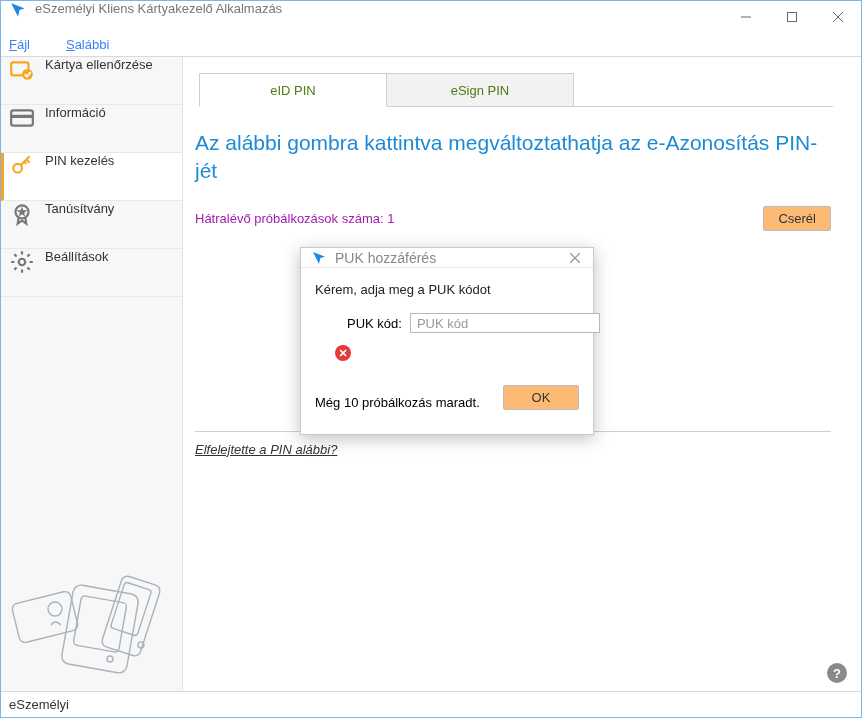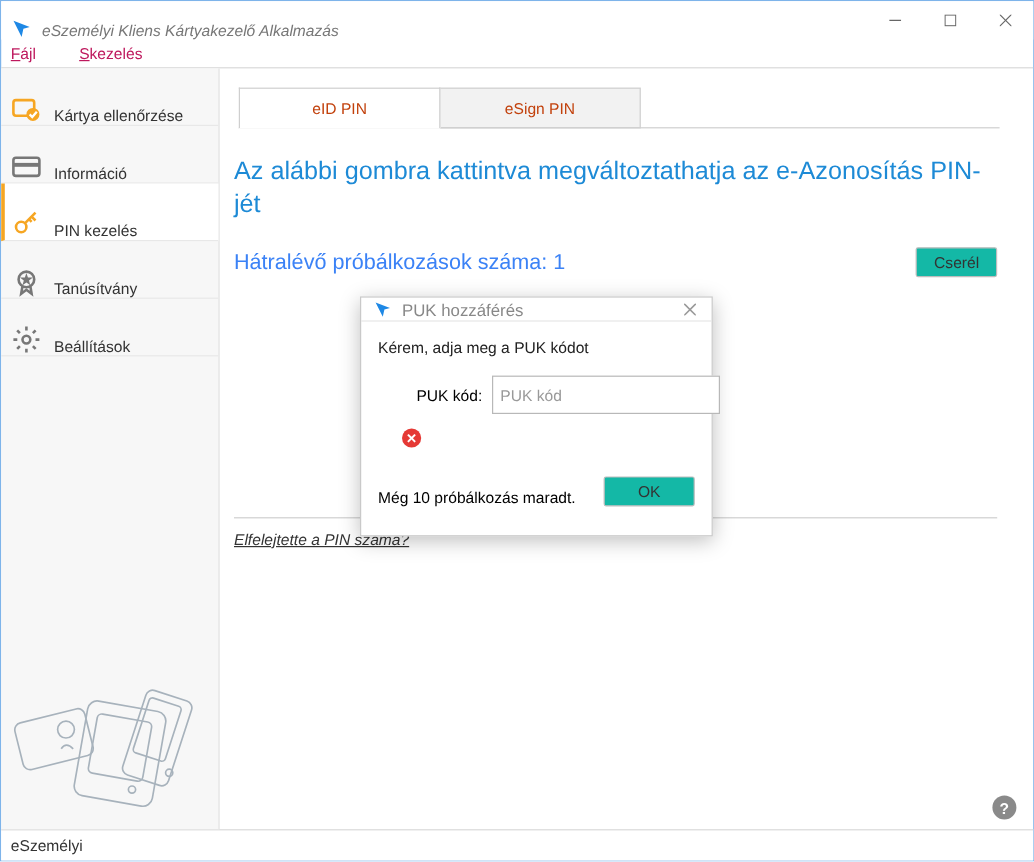--- a/index.html
+++ b/index.html
@@ -19,27 +19,26 @@
       height: 718px;
       display: flex;
       flex-direction: column;
       border: 1px solid #7eb4ea;
       background: #fff;
       position: relative;
     }
     .titlebar {
       height: 32px;
       display: flex;
-      align-items: flex-end;
+      align-items: flex-start;
       padding: 0 0 0 8px;
       background: #fff;
       color: #666;
       font-size: 13px;
       border-bottom: 0;
-      font-style: italic;
     }
     .titlebar .app-icon {
       width: 18px;
       height: 18px;
       margin-right: 8px;
       color: #1e88e5;
     }
     .titlebar .title { flex: 0 0 auto; color: #777; }
     .titlebar .spacer { flex: 1; }
     .titlebar .win-btn {
@@ -51,21 +50,21 @@
       color: #666;
       cursor: pointer;
     }
     .titlebar .win-btn svg { width: 10px; height: 10px; }
     .menubar {
       height: 24px;
       display: flex;
       align-items: center;
       padding: 0 8px;
       font-size: 13px;
-      color: #be185d;
+      color: #3b82f6;
       border-bottom: 1px solid #d9d9d9;
     }
     .menubar span {
       margin-right: 18px;
       cursor: pointer;
     }
     .menubar span u { text-decoration: underline; }
     .body {
       flex: 1;
       display: flex;
@@ -75,21 +74,21 @@
       width: 182px;
       background: #f7f7f7;
       border-right: 1px solid #e3e3e3;
       display: flex;
       flex-direction: column;
       position: relative;
     }
     .side-item {
       height: 48px;
       display: flex;
-      align-items: flex-end;
+      align-items: flex-start;
       padding: 0 10px 0 8px;
       font-size: 13px;
       color: #333;
       cursor: pointer;
       border-bottom: 1px solid #e8e8e8;
       gap: 10px;
     }
     .side-item.active {
       background: #fff;
       border-left: 3px solid #f6a623;
@@ -106,29 +105,29 @@
       display: flex;
       flex-direction: column;
       position: relative;
       padding: 16px 28px 10px 10px;
     }
     .tabs {
       display: flex;
       margin-left: 6px;
     }
     .tab {
-      width: 168px;
+      width: 188px;
       height: 34px;
       border: 1px solid #cfcfcf;
       display: flex;
       align-items: center;
       justify-content: center;
       font-size: 13px;
       background: #f2f2f2;
-      color: #c2410c;
+      color: #4d7c0f;
       cursor: pointer;
       margin-right: -1px;
     }
     .tab.active {
       background: #fff;
       border-bottom: 1px solid #fff;
       position: relative;
       z-index: 2;
     }
     .tab-underline {
@@ -145,26 +144,26 @@
       line-height: 1.35;
       margin: 22px 0 14px 2px;
     }
     .row-attempts {
       display: flex;
       align-items: center;
       justify-content: space-between;
       margin: 6px 2px 0 2px;
     }
     .row-attempts .lbl {
-      font-size: 18px;
-      color: #3b82f6;
+      font-size: 13px;
+      color: #a21caf;
     }
     .btn {
       border: 1px solid #bdbdbd;
-      background: #14b8a6;
+      background: #fdba74;
       font-size: 13px;
       padding: 4px 14px;
       border-radius: 2px;
       cursor: pointer;
       color: #333;
     }
     .divider {
       height: 1px;
       background: #cfcfcf;
       margin: 200px 2px 0 2px;
@@ -226,21 +225,21 @@
       width: 16px; height: 16px;
       display:flex; align-items:center; justify-content:center;
       cursor:pointer; color:#999;
     }
     .dialog-body { padding: 14px 14px 24px 14px; }
     .dialog-body .msg { font-size: 13px; color:#222; margin-bottom: 16px; }
     .field-row { display:flex; align-items:center; gap:8px; margin-bottom: 12px; }
     .field-row label { font-size: 13px; white-space: nowrap; margin-left: 32px; }
     .field-row input {
       flex: 1;
-      height: 32px;
+      height: 20px;
       border: 1px solid #b8b8b8;
       padding: 2px 6px;
       font-size: 13px;
       color: #333;
     }
     .field-row input::placeholder { color:#999; }
     .error-row {
       display:flex; align-items:center; gap:8px;
       font-size: 13px; color:#222;
       margin: 6px 0 24px 20px;
@@ -284,21 +283,21 @@
     <div class="win-btn">
       <svg viewBox="0 0 10 10">
           <line x1="0" y1="0" x2="10" y2="10" stroke="#666" stroke-width="1"></line>
           <line x1="10" y1="0" x2="0" y2="10" stroke="#666" stroke-width="1"></line>
         </svg>
     </div>
   </div>
 
   <div class="menubar">
     <span><u>F</u><span>ájl</span></span>
-    <span><u>S</u><span>kezelés</span></span>
+    <span><u>S</u><span>alábbi</span></span>
   </div>
 
   <div class="body">
     <div class="sidebar">
       <div class="side-item">
         <span class="s-icon">
           <svg width="26" height="26" viewBox="0 0 24 24">
               <rect x="2" y="5" width="16" height="12" rx="2" fill="none" stroke="#f6a623" stroke-width="2"></rect>
               <circle cx="17" cy="16" r="5" fill="#f6a623"></circle>
               <path d="M14.5 16 L16.5 18 L20 14" stroke="#fff" stroke-width="1.8" fill="none"></path>
@@ -373,21 +372,21 @@
       <div class="tab-underline"></div>
 
       <div class="heading">Az alábbi gombra kattintva megváltoztathatja az e-Azonosítás PIN-jét</div>
 
       <div class="row-attempts">
         <span class="lbl">Hátralévő próbálkozások száma: 1</span>
         <button class="btn">Cserél</button>
       </div>
 
       <div class="divider"></div>
-      <div class="forgot">Elfelejtette a PIN száma?</div>
+      <div class="forgot">Elfelejtette a PIN alábbi?</div>
 
       <div class="help-circle">?</div>
     </div>
   </div>
 
   <div class="statusbar">
     <span>eSzemélyi</span>
   </div>
 
   <div class="dialog">

